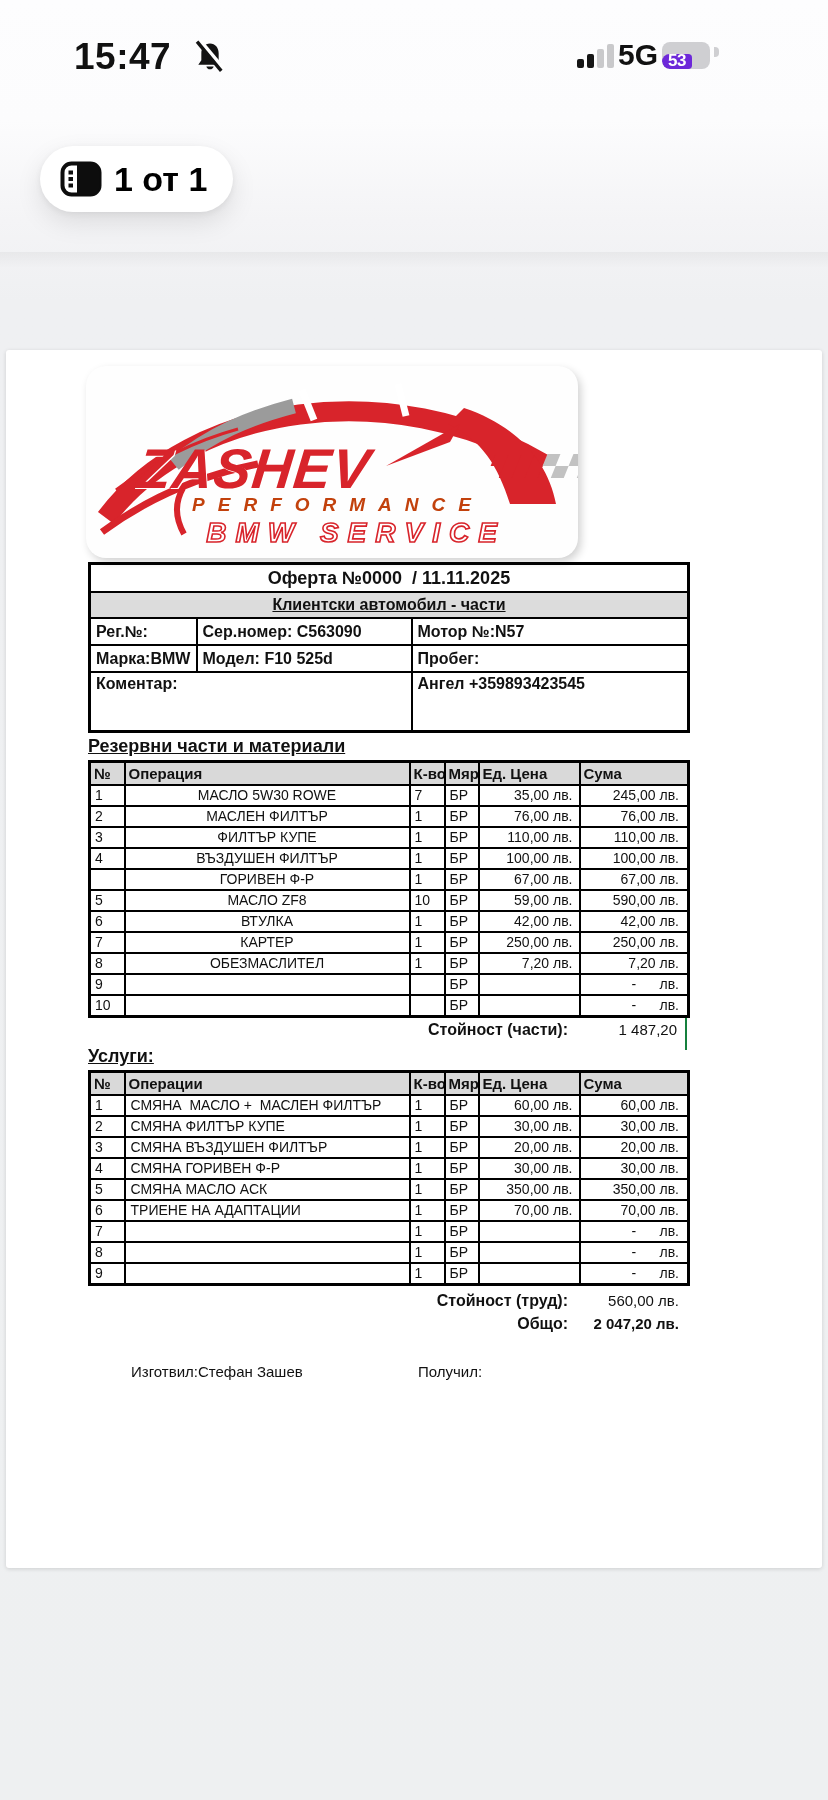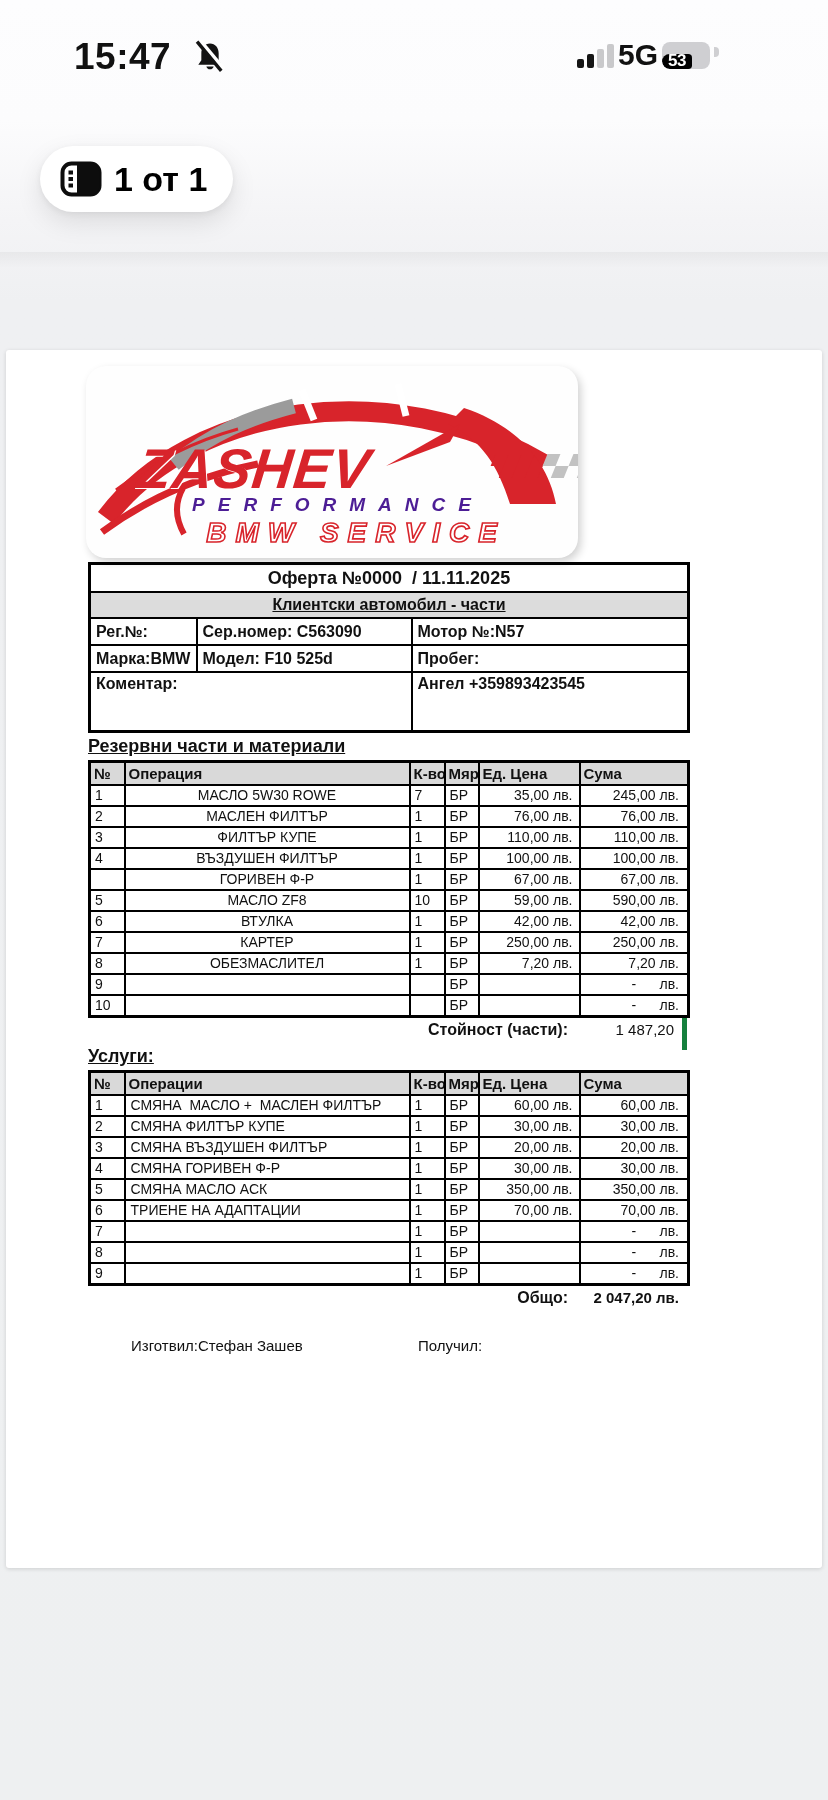--- a/index.html
+++ b/index.html
@@ -11,21 +11,21 @@
   
   .statusbar{position:absolute;top:28px;left:0;width:828px;height:62px;}
   .sb-time{position:absolute;left:74px;top:8px;font-size:37px;font-weight:700;letter-spacing:.5px;}
   .sb-bell{position:absolute;left:192px;top:12px;width:36px;height:36px;}
   .sb-right{position:absolute;right:118px;top:10px;display:flex;align-items:center;gap:4px;}
   .sb-signal{display:flex;align-items:flex-end;gap:3px;height:26px;}
   .sb-signal i{display:block;width:7px;border-radius:2px;background:#c9c9cb;}
   .sb-signal i.on{background:#151515;}
   .sb-5g{font-size:30px;font-weight:700;}
   .sb-batt{position:relative;width:48px;height:27px;border-radius:8px;background:#cfcfd2;overflow:hidden;}
-  .sb-batt .fill{position:absolute;left:0;top:12px;bottom:0;width:30px;background:#000000;
+  .sb-batt .fill{position:absolute;left:0;top:12px;bottom:0;width:30px;background:#6d28d9;
                  border-radius:8px 4px 4px 8px;display:flex;align-items:center;justify-content:center;}
   .sb-batt .pct{color:#fff;font-size:17px;font-weight:700;letter-spacing:-0.5px;}
   .sb-nub{position:absolute;right:109px;top:19px;width:5px;height:10px;background:#cfcfd2;border-radius:0 4px 4px 0;}
 
   
   .pill{position:absolute;left:40px;top:146px;height:66px;padding:0 26px 0 20px;border-radius:33px;
         background:#ffffff;display:flex;align-items:center;gap:12px;
         box-shadow:0 10px 26px rgba(0,0,0,.10),0 2px 6px rgba(0,0,0,.06);}
   .pill-label{font-size:34px;font-weight:700;color:#000000;}
   .toolbar-shadow{position:absolute;left:0;top:252px;width:828px;height:16px;
@@ -36,21 +36,21 @@
         border-radius:3px;box-shadow:0 1px 4px rgba(0,0,0,.14);}
 
   
   .logo{position:absolute;left:80px;top:16px;width:492px;height:192px;background:#fefefe;
         border-radius:20px;box-shadow:3px 4px 8px rgba(0,0,0,.18);overflow:hidden;}
   .logo svg{position:absolute;left:0;top:0;}
   .logo-zashev{position:absolute;left:8px;top:70px;width:320px;text-align:center;
         font-size:56px;font-weight:900;font-style:italic;color:#d8242b;letter-spacing:1px;
         transform:skewX(-6deg);text-shadow:1px 1px 0 #fff;}
   .logo-perf{position:absolute;left:42px;top:128px;width:420px;text-align:center;
-        font-size:19px;font-weight:700;font-style:italic;color:#4c1d95;letter-spacing:13px;}
+        font-size:19px;font-weight:700;font-style:italic;color:#c2410c;letter-spacing:13px;}
   .logo-bmw{position:absolute;left:60px;top:151px;width:420px;text-align:center;
         font-size:28px;font-weight:800;font-style:italic;letter-spacing:9px;
         color:#ffffff;-webkit-text-stroke:1.6px #d8242b;}
 
   
   .content{position:absolute;left:62px;top:212px;width:601px;padding-left:20px;}
   table{border-collapse:collapse;table-layout:fixed;}
   .client-table{width:599px;border:3px solid #000;}
   .client-table td{border:2px solid #000;overflow:hidden;white-space:pre;padding:0 5px;vertical-align:middle;}
   .row-offer td{height:26px;text-align:center;font-size:18px;font-weight:700;}
@@ -68,21 +68,21 @@
   .items td.c0{padding-left:4px;}
   .items td.c2,.items td.c3{padding-left:4px;}
   .items td.c4{text-align:right;padding-right:6px;}
   .items td.c5{text-align:right;padding-right:8px;}
   .parts td.c1{text-align:center;}
   .services td.c1{text-align:left;padding-left:5px;}
 
   .total-line{display:flex;width:599px;align-items:flex-start;}
   .total-line .lbl{flex:1;text-align:right;font-weight:700;font-size:16px;padding-right:10px;line-height:23px;}
   .total-line .val{width:109px;text-align:right;font-size:15px;padding-right:8px;box-sizing:border-box;line-height:23px;}
-  .parts-total .val{border-right:5px solid #15803d;height:32px;}
+  .parts-total .val{border-right:2px solid #15803d;height:32px;}
   .grand-total .lbl,.grand-total .val{font-weight:700;}
 
   .doc-footer{position:relative;width:599px;height:30px;margin-top:28px;font-size:15px;}
   .doc-footer .prep{position:absolute;left:43px;top:0;}
   .doc-footer .recv{position:absolute;left:330px;top:0;}
 </style>
 </head>
 <body>
 
 <div class="screen">
@@ -389,20 +389,24 @@
             <tr>
               <td class="c0">9</td>
               <td class="c1"></td>
               <td class="c2">1</td>
               <td class="c3">БР</td>
               <td class="c4"></td>
               <td class="c5">-      лв.</td>
             </tr>
           </tbody>
       </table>
+      <div class="total-line" style="margin-top:3px">
+        <div class="lbl">Стойност (труд):</div>
+        <div class="val">560,00 лв.</div>
+      </div>
       <div class="total-line grand-total">
         <div class="lbl">Общо:</div>
         <div class="val">2 047,20 лв.</div>
       </div>
 
       <div class="doc-footer">
         <span class="prep">Изготвил:Стефан Зашев</span>
         <span class="recv">Получил:</span>
       </div>
 

